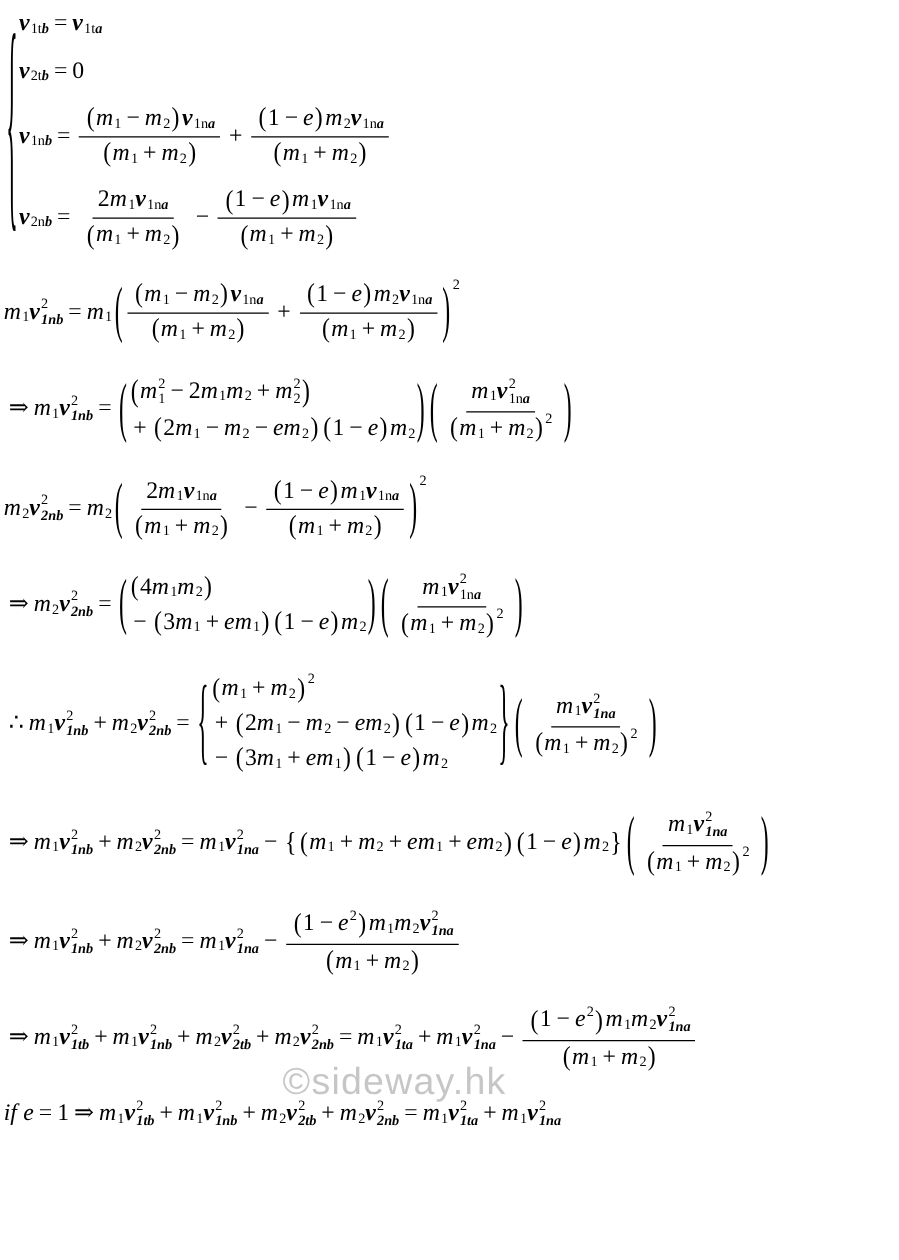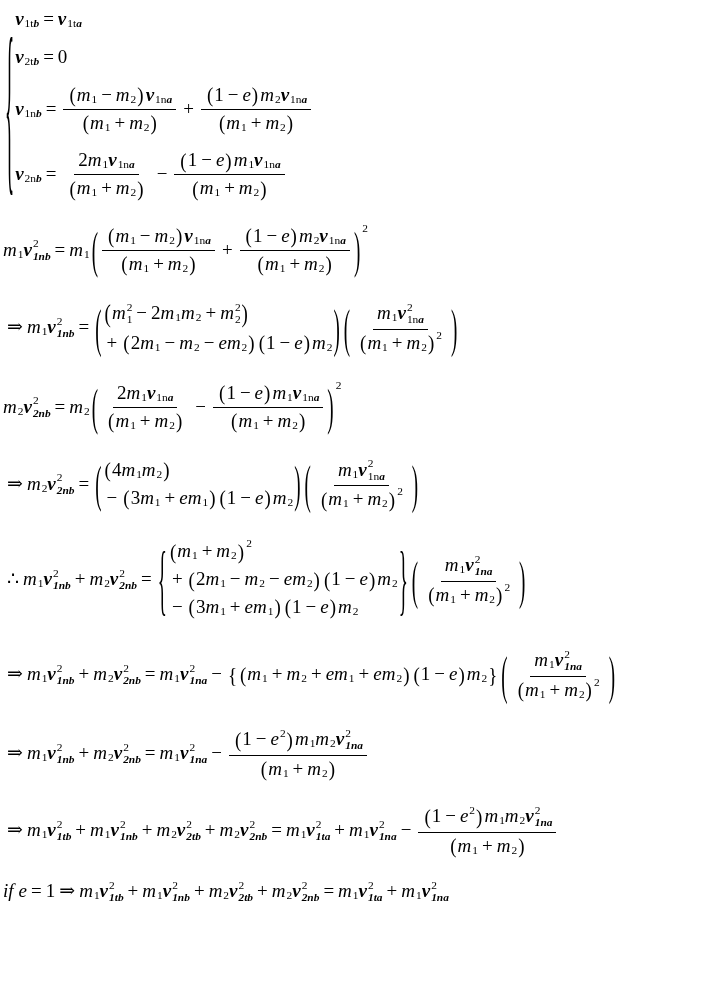--- a/index.html
+++ b/index.html
@@ -40,20 +40,21 @@
   #eq5{margin:0 0 30px 0}
   #eq6{margin:0 0 26px 0}
   #eq7{margin:0 0 24px 0}
   #eq8{margin:0 0 22px 0}
   #eq9{margin:0}
 </style>
 </head>
 <body>
 
 <div class="doc">
+  <div class="watermark">©sideway.hk</div>
   <div class="eq" id="eq0">
       <span class="grp">
         <span class="fence" style="transform: scaleY(10.06);">{</span>
         <span class="fbody">
           <span class="stk" style="row-gap: 16px;">
             <span class="mrow">
               <span class="atom">
                 <span class="bi">v</span>
                 <span class="subonly"><span class="rm">1t</span><span class="bi">b</span></span>
               </span>

